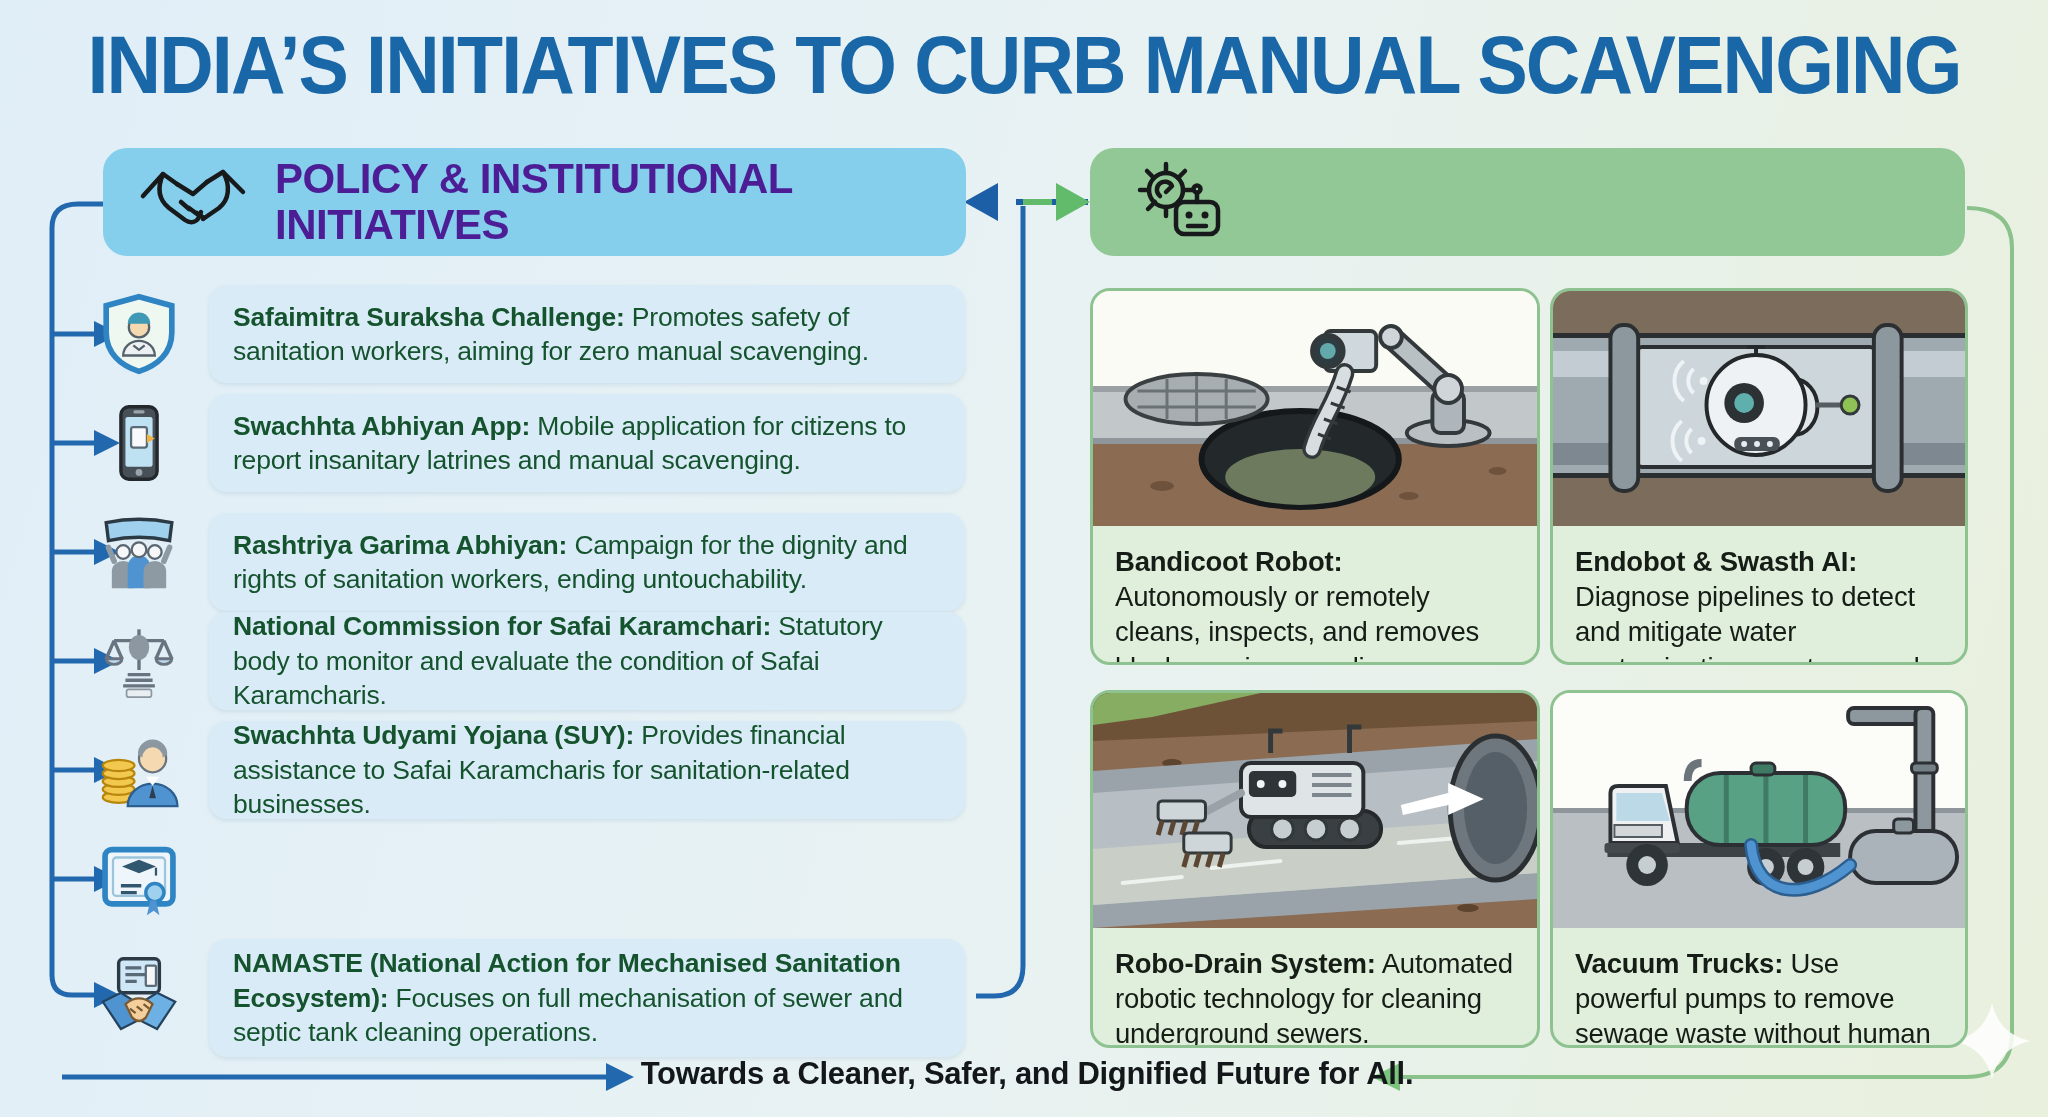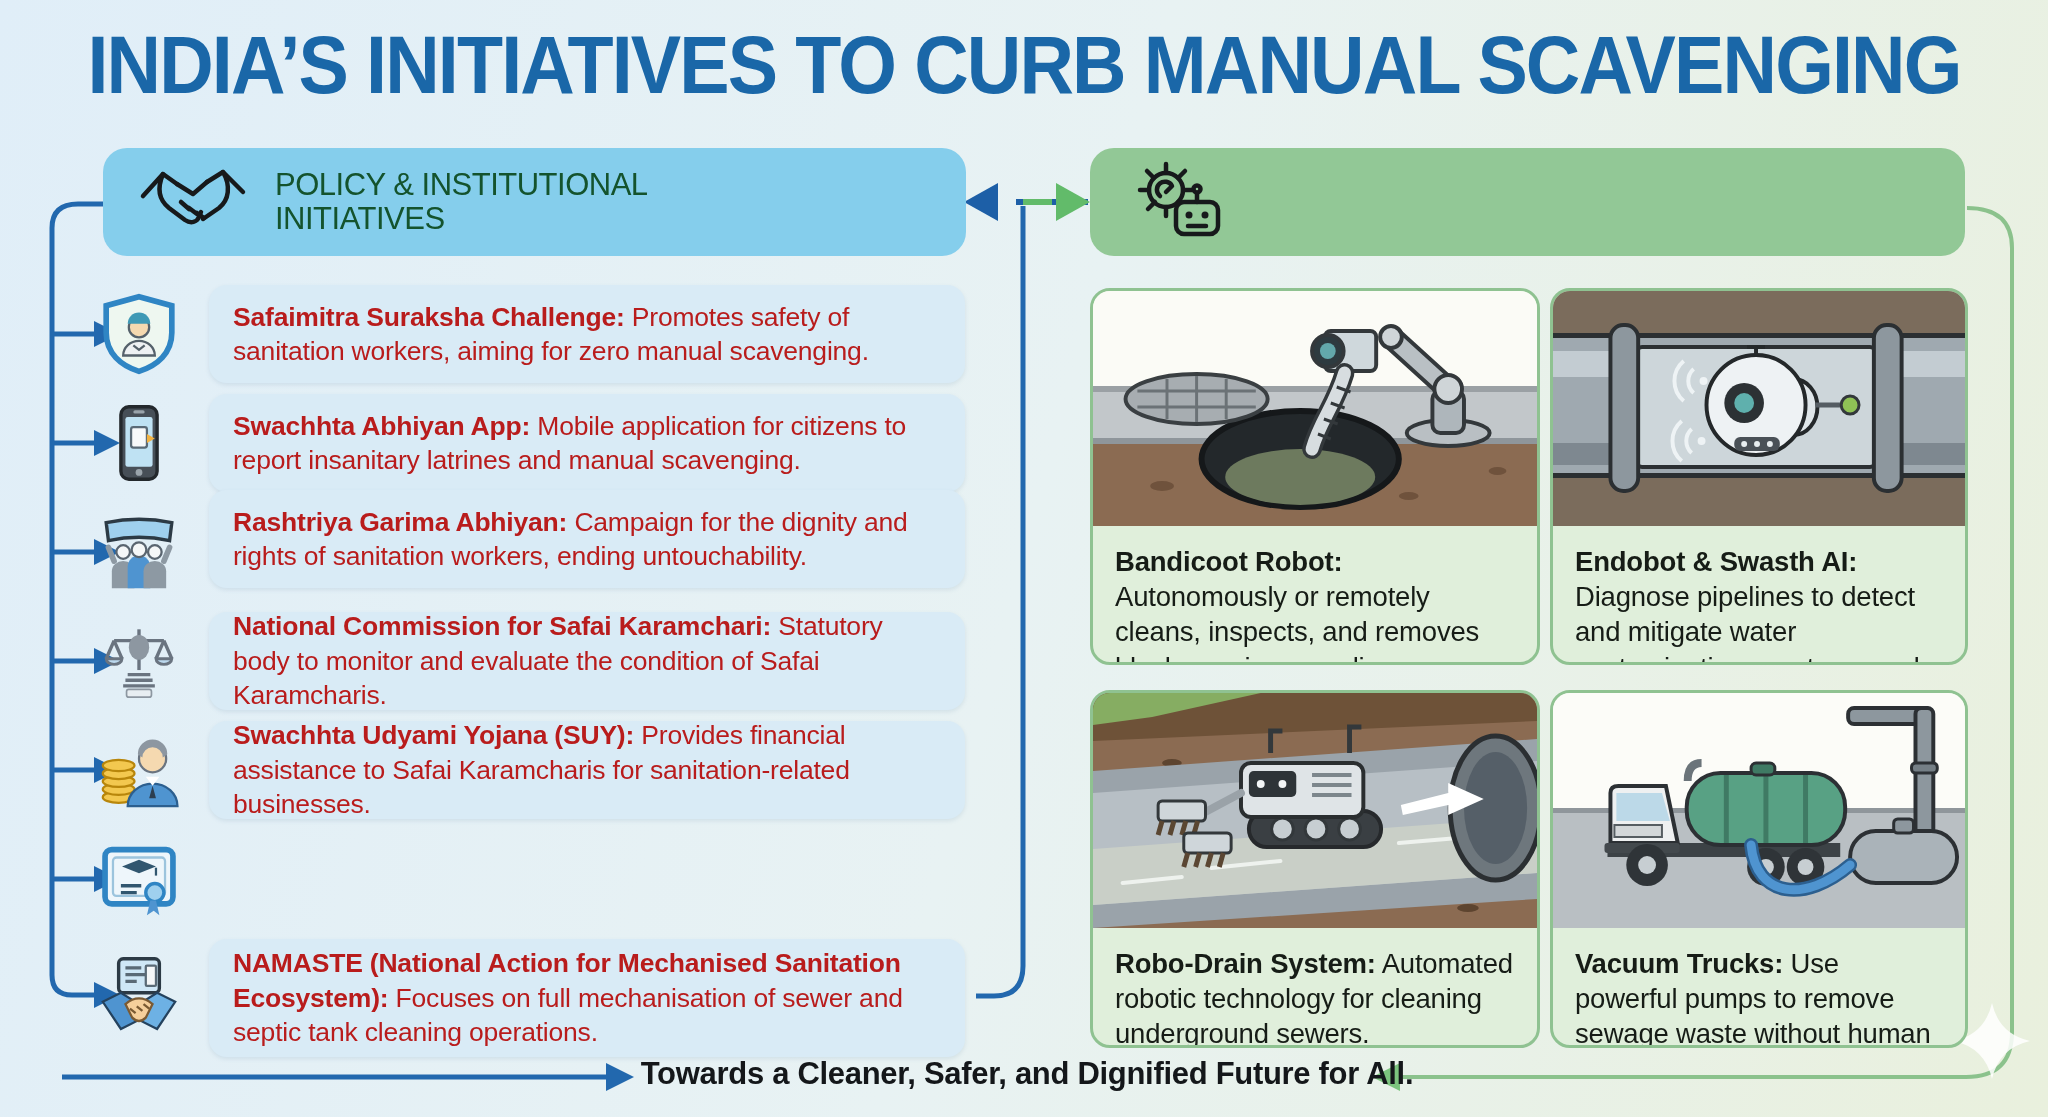--- a/index.html
+++ b/index.html
@@ -10,32 +10,32 @@
   }
   .title{
     position:absolute;top:18px;left:0;width:100%;margin:0;text-align:center;
     font-size:82px;font-weight:bold;color:#1a67a8;letter-spacing:-2px;
     transform:scaleX(.92);white-space:nowrap;
   }
   .connectors{position:absolute;left:0;top:0;pointer-events:none;}
   .hdr{position:absolute;display:flex;align-items:center;gap:26px;padding:0 34px;border-radius:24px;box-sizing:border-box;}
   .hdr-left{left:103px;top:148px;width:863px;height:108px;background:#85ceec;}
   .hdr-right{left:1090px;top:148px;width:875px;height:108px;background:#92c896;}
-  .hdr-text{font-size:31px;font-weight:normal;line-height:1.1;color:#14532d;letter-spacing:-.5px;text-transform:uppercase;}
+  .hdr-text{font-size:42px;font-weight:bold;line-height:1.1;color:#4c1d95;letter-spacing:-.5px;text-transform:uppercase;}
   .hdr-left .hdr-text{max-width:520px;}
   .hdr-right .hdr-text{max-width:600px;}
   .licon{position:absolute;left:96px;width:86px;height:86px;}
   .licon svg{width:100%;height:100%;}
   .item{
     position:absolute;left:209px;width:756px;box-sizing:border-box;
     background:#d9ebf6;border-radius:18px;padding:10px 24px;
     display:flex;align-items:center;
     box-shadow:0 2px 4px rgba(90,130,160,.15);
   }
-  .item p{margin:0;font-size:26.5px;line-height:1.3;color:#b91c1c;letter-spacing:-.2px;}
+  .item p{margin:0;font-size:26.5px;line-height:1.3;color:#14532d;letter-spacing:-.2px;}
   .card{
     position:absolute;background:#e0efdb;border:3px solid #8fc291;border-radius:20px;
     box-sizing:border-box;overflow:hidden;display:flex;flex-direction:column;
   }
   .ill{width:100%;height:235px;flex:0 0 auto;}
   .ill svg{width:100%;height:100%;display:block;}
   .cap{margin:0;padding:18px 22px 0;font-size:27.5px;line-height:1.28;color:#161c16;letter-spacing:-.2px;}
   .footer-text{
     position:absolute;top:1056px;left:3px;width:100%;text-align:center;
     font-size:31px;font-weight:bold;color:#14171a;letter-spacing:-.3px;
@@ -203,21 +203,21 @@
       <path d="M30 50 l5 4 M36 48 l5 4 M42 46 l5 4" stroke="#7a5a33" stroke-width="2"></path>
     </svg>
   </div>
 
   <div class="item" style="top:285px;height:98px">
     <p><b>Safaimitra Suraksha Challenge:</b><span> Promotes safety of sanitation workers, aiming for zero manual scavenging.</span></p>
   </div>
   <div class="item" style="top:394px;height:98px">
     <p><b>Swachhta Abhiyan App:</b><span> Mobile application for citizens to report insanitary latrines and manual scavenging.</span></p>
   </div>
-  <div class="item" style="top:490px;height:98px">
+  <div class="item" style="top:513px;height:98px">
     <p><b>Rashtriya Garima Abhiyan:</b><span> Campaign for the dignity and rights of sanitation workers, ending untouchability.</span></p>
   </div>
   <div class="item" style="top:721px;height:98px">
     <p><b>Swachhta Udyami Yojana (SUY):</b><span> Provides financial assistance to Safai Karamcharis for sanitation-related businesses.</span></p>
   </div>
   <div class="item" style="top:612px;height:98px">
     <p><b>National Commission for Safai Karamchari:</b><span> Statutory body to monitor and evaluate the condition of Safai Karamcharis.</span></p>
   </div>
   <div class="item" style="top:939px;height:118px">
     <p><b>NAMASTE (National Action for Mechanised Sanitation Ecosystem):</b><span> Focuses on full mechanisation of sewer and septic tank cleaning operations.</span></p>

